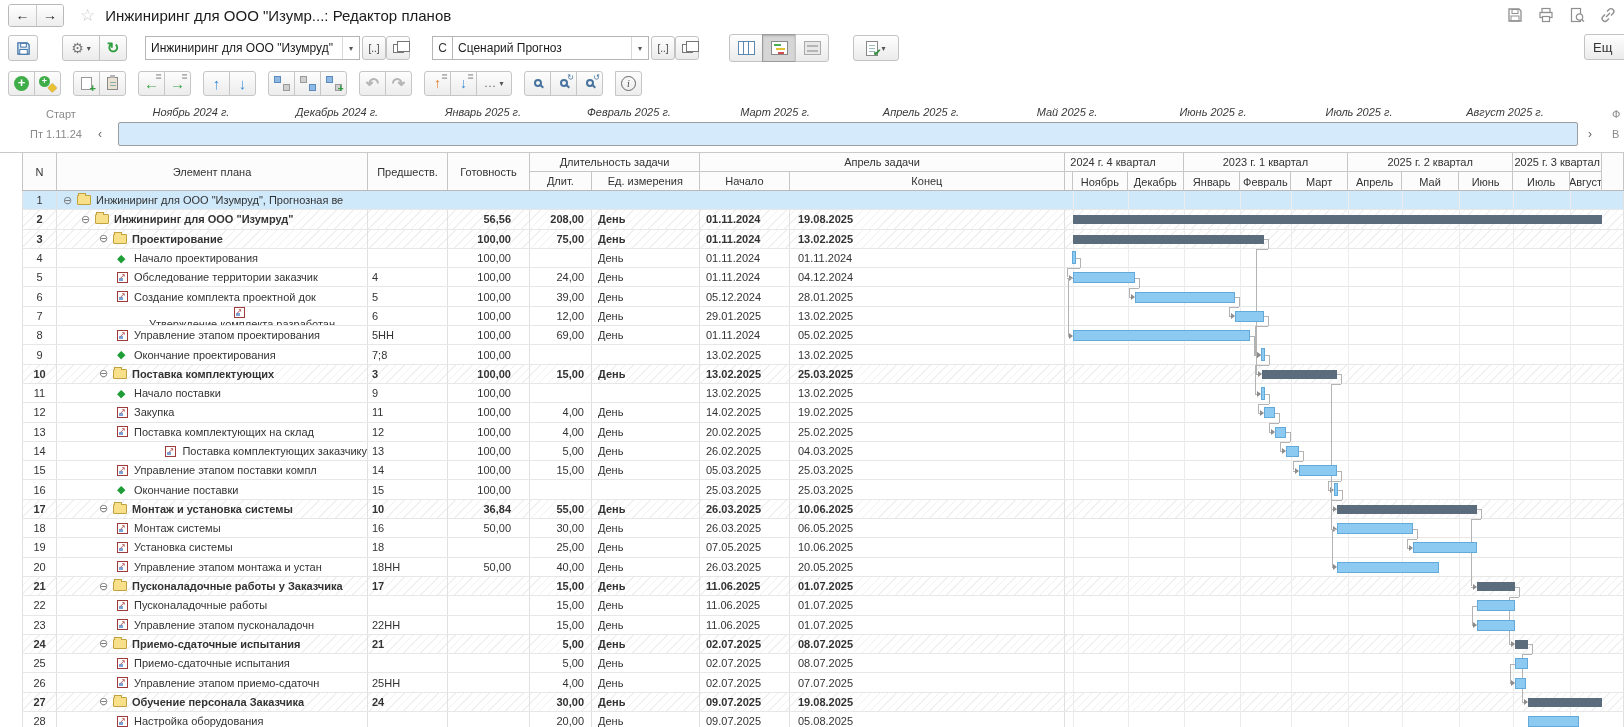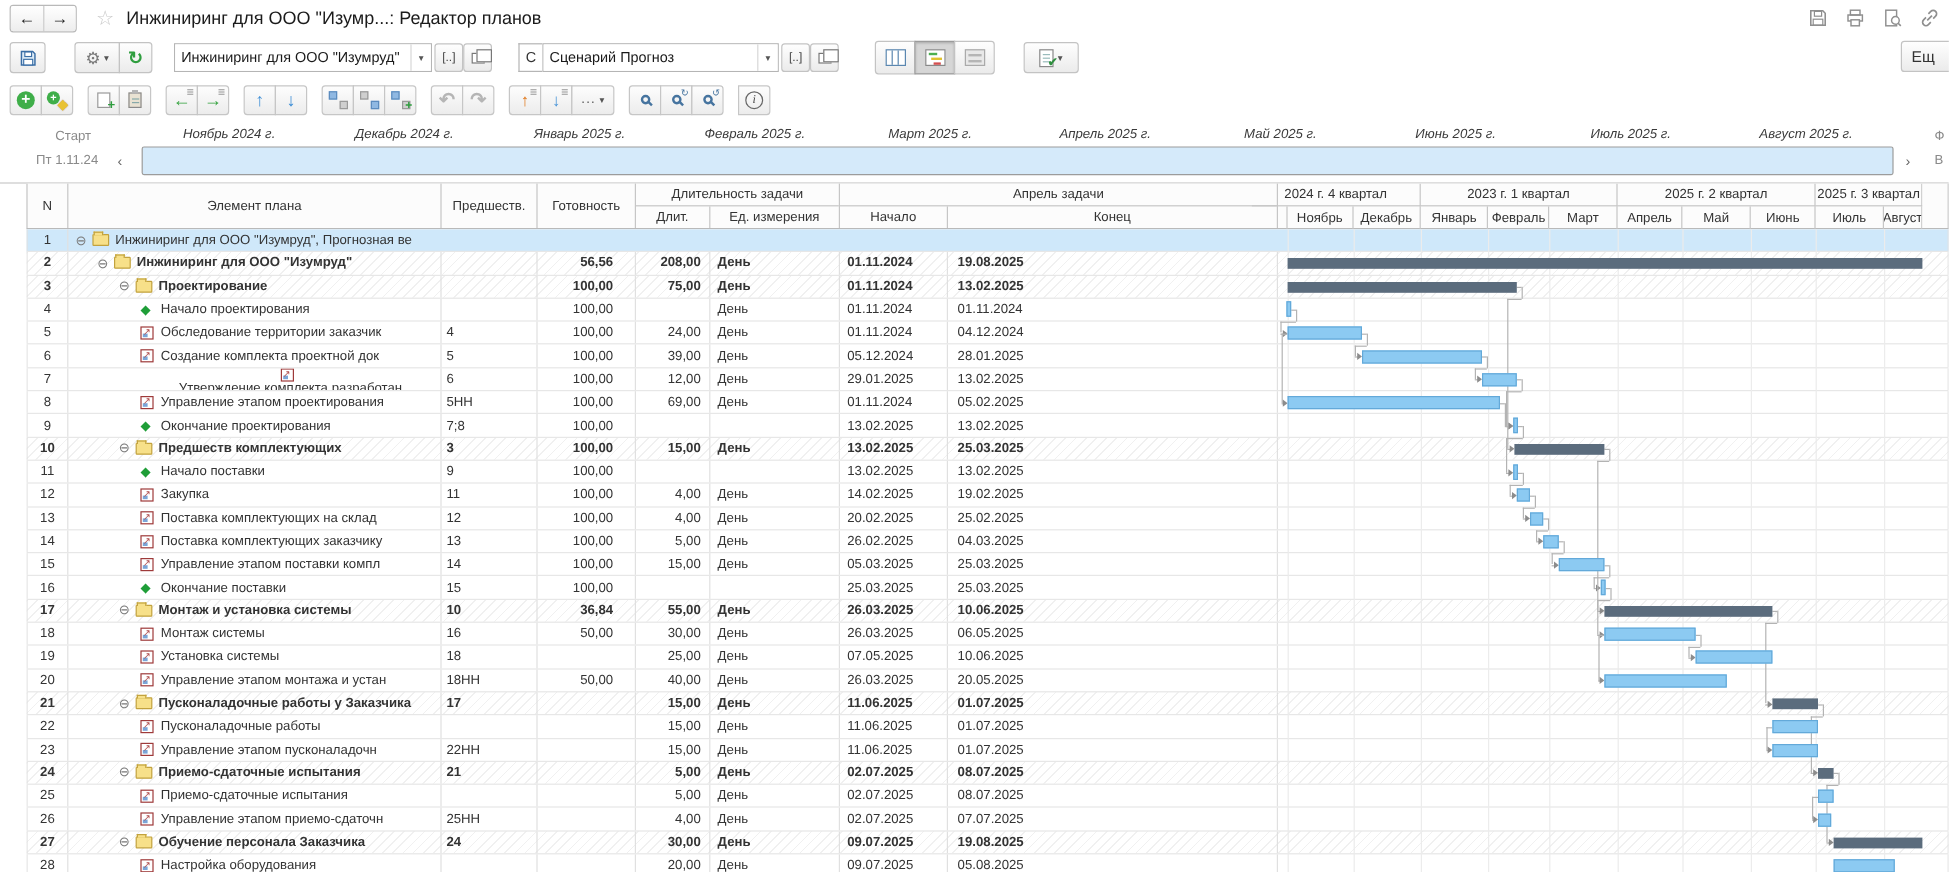--- a/index.html
+++ b/index.html
@@ -529,21 +529,21 @@
         <div class="c w-u pad-l6"></div>
         <div class="c w-s pad-l6">13.02.2025</div>
         <div class="c w-f pad-l8">13.02.2025</div>
         <div class="c w-g"></div>
       </div>
       <div class="trow grp">
         <div class="c w-n">10</div>
         <div class="c w-e" style="padding-left: 42px;">
           <span class="exp">⊖</span>
           <span class="ic-folder"></span>
-          <span class="nm">Предшеств комплектующих</span>
+          <span class="nm">Поставка комплектующих</span>
         </div>
         <div class="c w-p pad-l4">3</div>
         <div class="c w-r num pad-r18">100,00</div>
         <div class="c w-d num pad-r7">15,00</div>
         <div class="c w-u pad-l6">День</div>
         <div class="c w-s pad-l6">13.02.2025</div>
         <div class="c w-f pad-l8">25.03.2025</div>
         <div class="c w-g"></div>
       </div>
       <div class="trow">
@@ -583,21 +583,21 @@
         <div class="c w-p pad-l4">12</div>
         <div class="c w-r num pad-r18">100,00</div>
         <div class="c w-d num pad-r7">4,00</div>
         <div class="c w-u pad-l6">День</div>
         <div class="c w-s pad-l6">20.02.2025</div>
         <div class="c w-f pad-l8">25.02.2025</div>
         <div class="c w-g"></div>
       </div>
       <div class="trow">
         <div class="c w-n">14</div>
-        <div class="c w-e" style="padding-left: 60px;">
+        <div class="c w-e" style="padding-left: 60px; justify-content: flex-end;">
           <span class="ic-task"></span>
           <span class="nm">Поставка комплектующих заказчику</span>
         </div>
         <div class="c w-p pad-l4">13</div>
         <div class="c w-r num pad-r18">100,00</div>
         <div class="c w-d num pad-r7">5,00</div>
         <div class="c w-u pad-l6">День</div>
         <div class="c w-s pad-l6">26.02.2025</div>
         <div class="c w-f pad-l8">04.03.2025</div>
         <div class="c w-g"></div>

